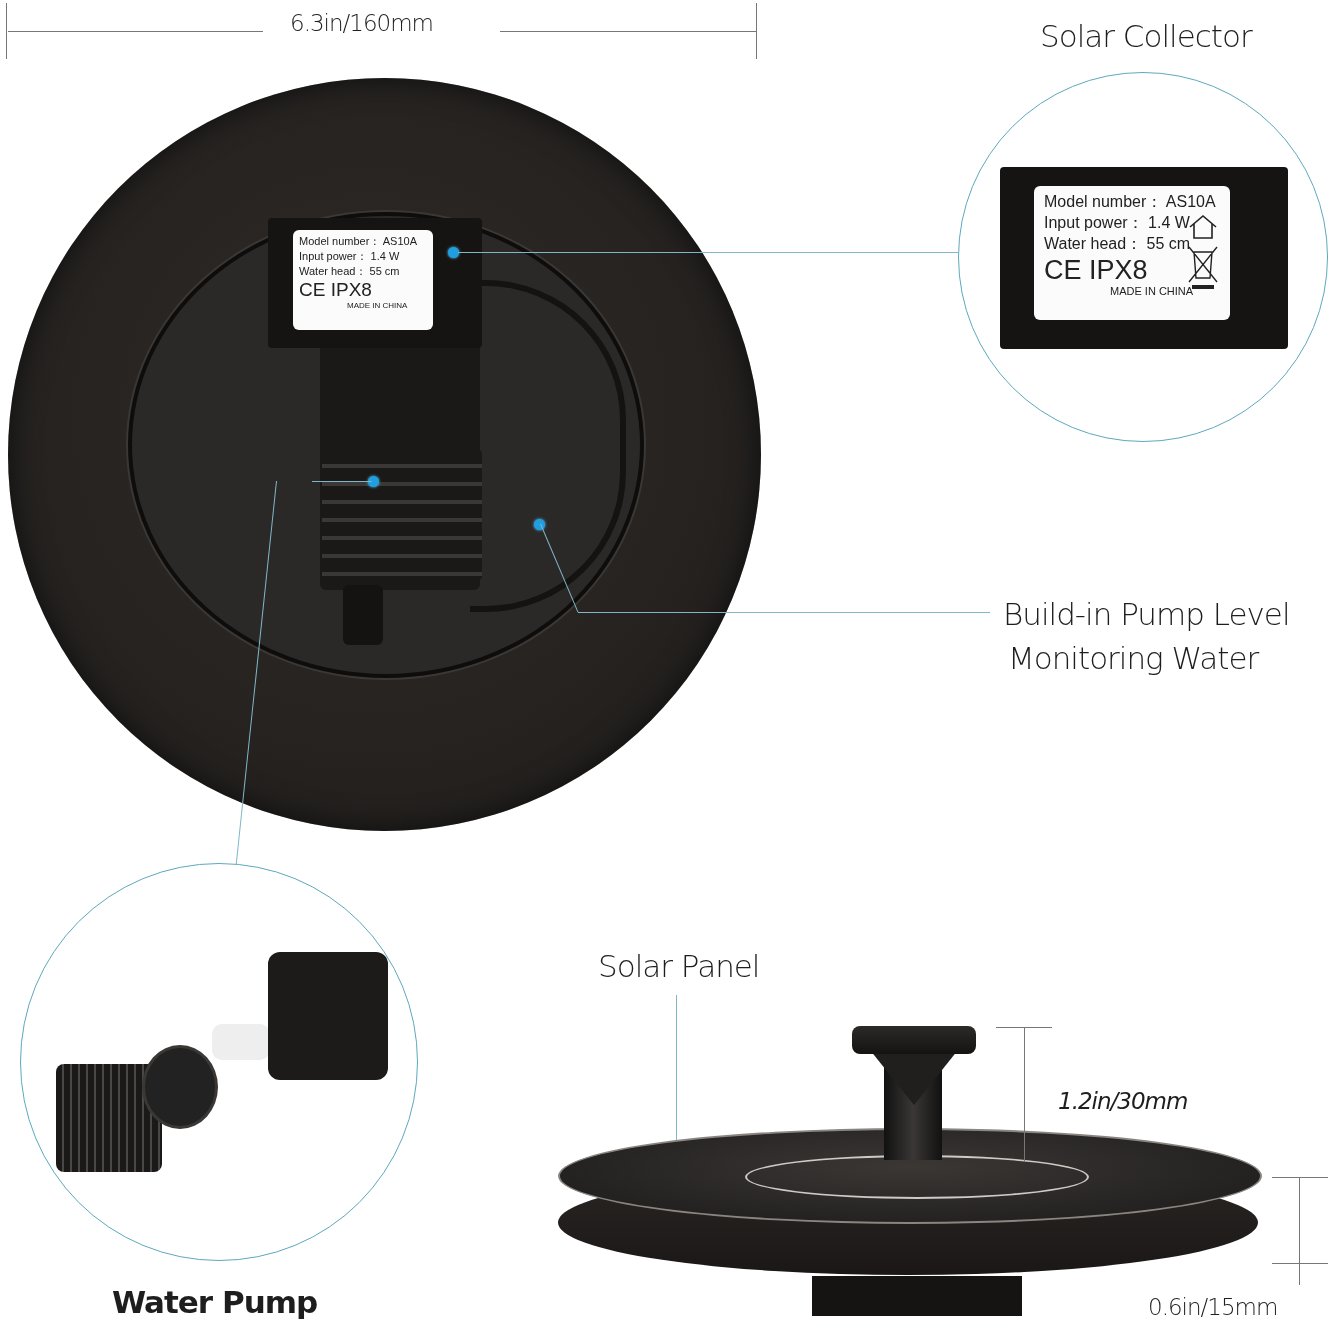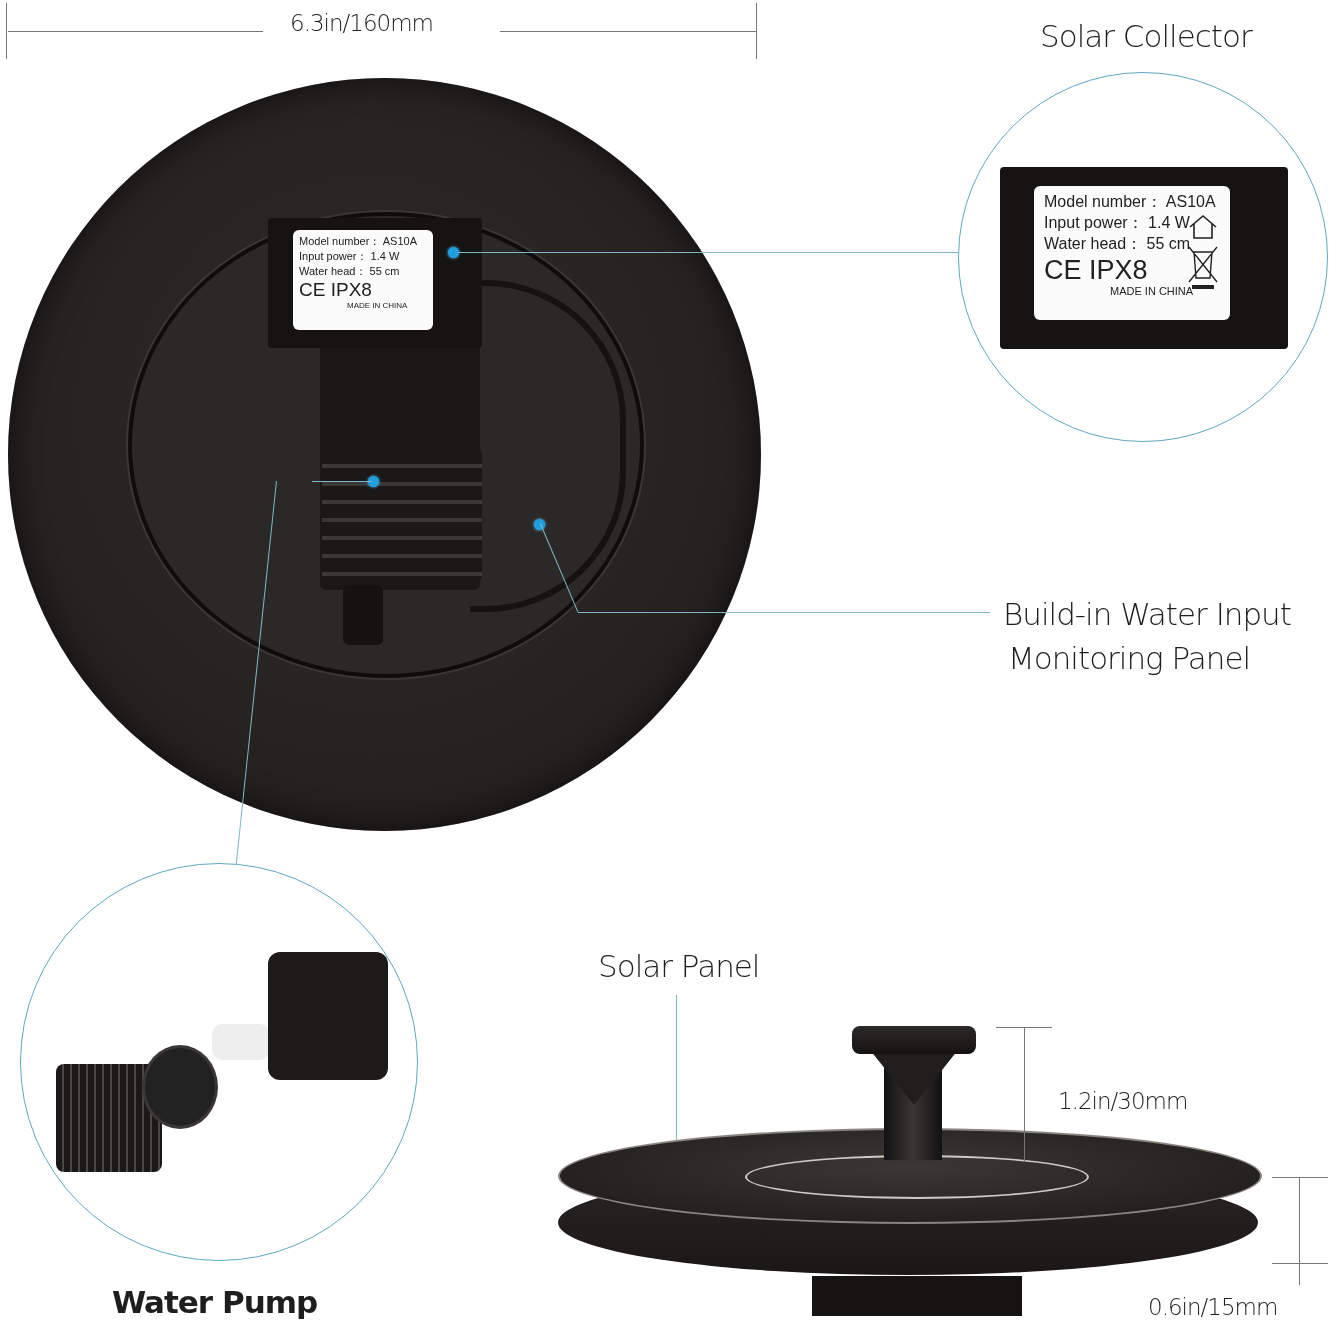--- a/index.html
+++ b/index.html
@@ -81,40 +81,40 @@
   <div class="lw-row" style="font-size:11px;padding-left:66px;">MADE IN CHINA</div>
 </div>
 <svg class="abs" style="left:1188px;top:214px;" width="30" height="26" viewBox="0 0 30 26">
     <path d="M2 13 L15 2 L28 13 M6 10 V24 H24 V10" fill="none" stroke="#222" stroke-width="1.6"></path>
   </svg>
 <svg class="abs" style="left:1186px;top:244px;" width="34" height="46" viewBox="0 0 34 46">
     <path d="M8 8 H26 L24 34 H10 Z M3 3 L31 38 M31 3 L3 38" fill="none" stroke="#222" stroke-width="1.4"></path>
     <rect x="6" y="41" width="22" height="4" fill="#222"></rect>
   </svg>
 
-<div class="lbl callout" style="left:1003px;top:592px;">Build-in Water Input</div>
-<div class="lbl callout" style="left:1008px;top:636px;">Monitoring Panel</div>
+<div class="lbl callout" style="left:1003px;top:592px;">Build-in Pump Level</div>
+<div class="lbl callout" style="left:1008px;top:636px;">Monitoring Water</div>
 
 <div class="circle" style="left:20px;top:863px;width:396px;height:396px;"></div>
 <div class="abs" style="left:56px;top:1064px;width:106px;height:108px;background:repeating-linear-gradient(90deg,#1a1918 0 6px,#4a4746 6px 8px),#1a1918;border-radius:8px;"></div>
 <div class="abs" style="left:142px;top:1045px;width:70px;height:78px;border-radius:50%;background:#222;border:3px solid #3a3735;"></div>
 <div class="abs" style="left:212px;top:1024px;width:58px;height:36px;background:#eee;border-radius:10px;"></div>
 <div class="abs" style="left:268px;top:952px;width:120px;height:128px;background:#1c1b1a;border-radius:12px;"></div>
 <div class="lbl callout" style="left:112px;top:1280px;font-weight:bold;">Water Pump</div>
 
 <div class="lbl callout" style="left:598px;top:944px;text-align:right;">Solar Panel</div>
 <div class="line abs" style="left:676px;top:995px;width:1px;height:180px;"></div>
 <div class="foot"></div>
 <div class="side-base"></div>
 <div class="side-top"></div>
 <div class="ring"></div>
 <div class="stem"></div>
 <div class="cone"></div>
 <div class="cap"></div>
 
 <div class="line gray abs" style="left:996px;top:1027px;width:56px;height:1px;"></div>
 <div class="line gray abs" style="left:1024px;top:1027px;width:1px;height:135px;"></div>
-<div class="lbl dim" style="left:1058px;top:1088px;">1.2in/30mm</div>
+<div class="lbl dim" style="left:1058px;top:1088px;font-style:italic;">1.2in/30mm</div>
 
 <div class="line gray abs" style="left:1272px;top:1177px;width:56px;height:1px;"></div>
 <div class="line gray abs" style="left:1272px;top:1263px;width:56px;height:1px;"></div>
 <div class="line gray abs" style="left:1299px;top:1177px;width:1px;height:108px;"></div>
 <div class="lbl dim" style="left:1148px;top:1294px;">0.6in/15mm</div>
 
 </body></html>

